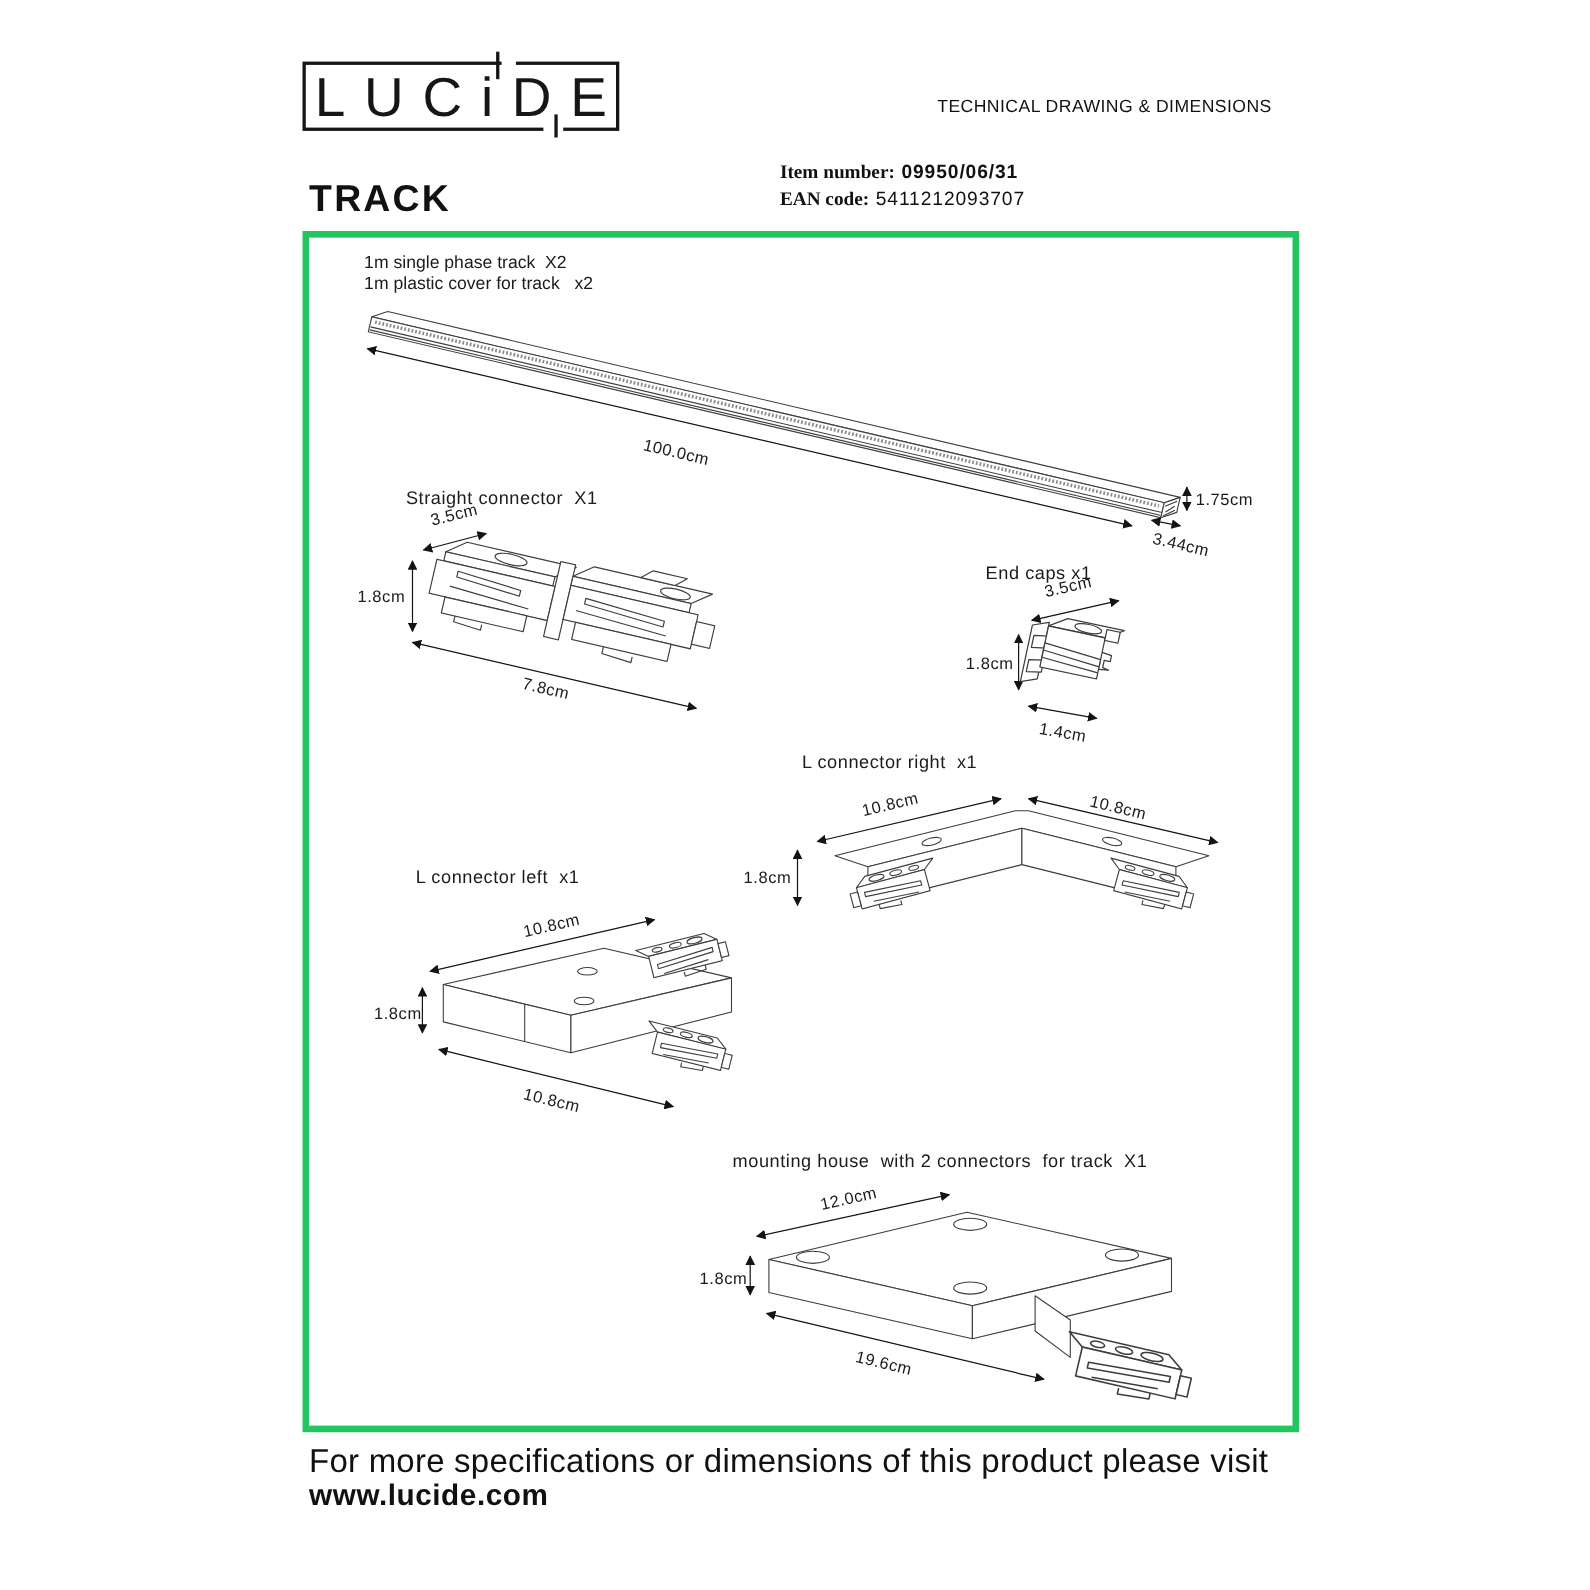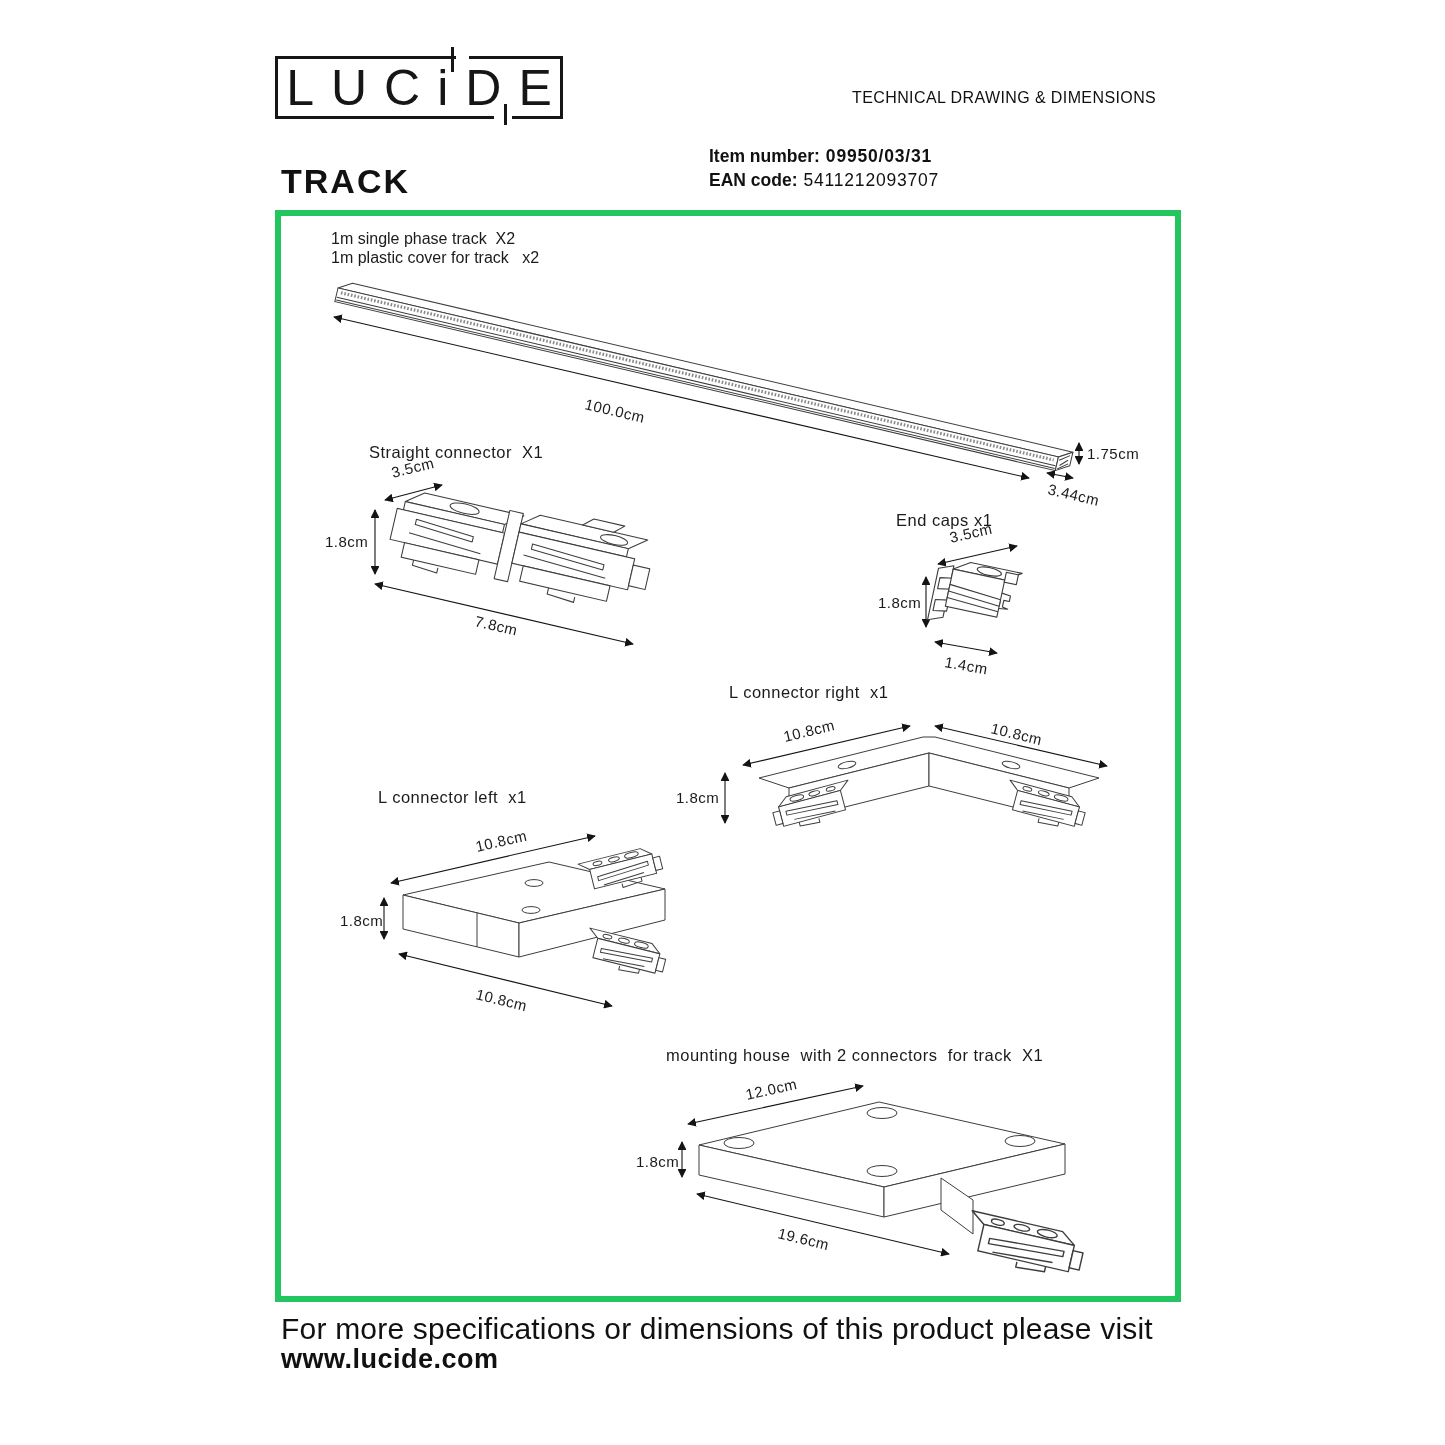--- a/index.html
+++ b/index.html
@@ -18,21 +18,21 @@
     font-weight:400; color:#161616; white-space:pre;
   }
   .logo-notch-top { position:absolute; left:178px; top:-5px; width:13px; height:6px; background:#fff; }
   .logo-tick { position:absolute; left:173px; top:-12px; width:3px; height:25px; background:#161616; }
   .logo-notch-bottom { position:absolute; left:216px; bottom:-5px; width:18px; height:6px; background:#fff; }
   .logo-stub { position:absolute; left:226px; bottom:-9px; width:3px; height:21px; background:#161616; }
   .doc-title { position:absolute; left:852px; top:59px; font-size:16px; letter-spacing:0.4px; color:#111;margin-top:30px; }
   .product-name { position:absolute; left:281px; top:142px; font-size:34px; font-weight:700; letter-spacing:2px; color:#111;margin-top:20px; }
   .meta { position:absolute; left:709px; top:144px; font-size:17.5px; line-height:24px; color:#111; }
   .meta-line { white-space:nowrap; }
-  .meta-label { font-weight:700; margin-right:6px; }
+  .meta-label { font-weight:700; margin-right:6px;font-family:Liberation Serif, serif; }
   .meta-value { letter-spacing:0.8px; }
   .meta-value.bold { font-weight:700; }
   
   .drawing-box {
     position:absolute; left:275px; top:210px; width:906px; height:1092px;
     border:6px solid #22c55e; background:#fff;
   }
   .drawing-box svg { display:block; overflow:visible; }
   
   .s  { fill:#fff; stroke:#3d3d3d; stroke-width:1; stroke-linejoin:round; }
@@ -56,21 +56,21 @@
       <span class="logo-text">LUCiDE</span>
       <span class="logo-notch-top"></span>
       <span class="logo-tick"></span>
       <span class="logo-notch-bottom"></span>
       <span class="logo-stub"></span>
     </div>
     <div class="doc-title">TECHNICAL DRAWING &amp; DIMENSIONS</div>
     <h1 class="product-name">TRACK</h1>
     <div class="meta">
       <div class="meta-line">
-        <span class="meta-label">Item number:</span><span class="meta-value bold">09950/03/31</span>
+        <span class="meta-label">Item number:</span><span class="meta-value bold">09950/06/31</span>
       </div>
       <div class="meta-line">
         <span class="meta-label">EAN code:</span><span class="meta-value">5411212093707</span>
       </div>
     </div>
   </div>
 
   <div class="drawing-box">
     <svg width="902" height="1088" viewBox="0 0 902 1088">
       <defs>

